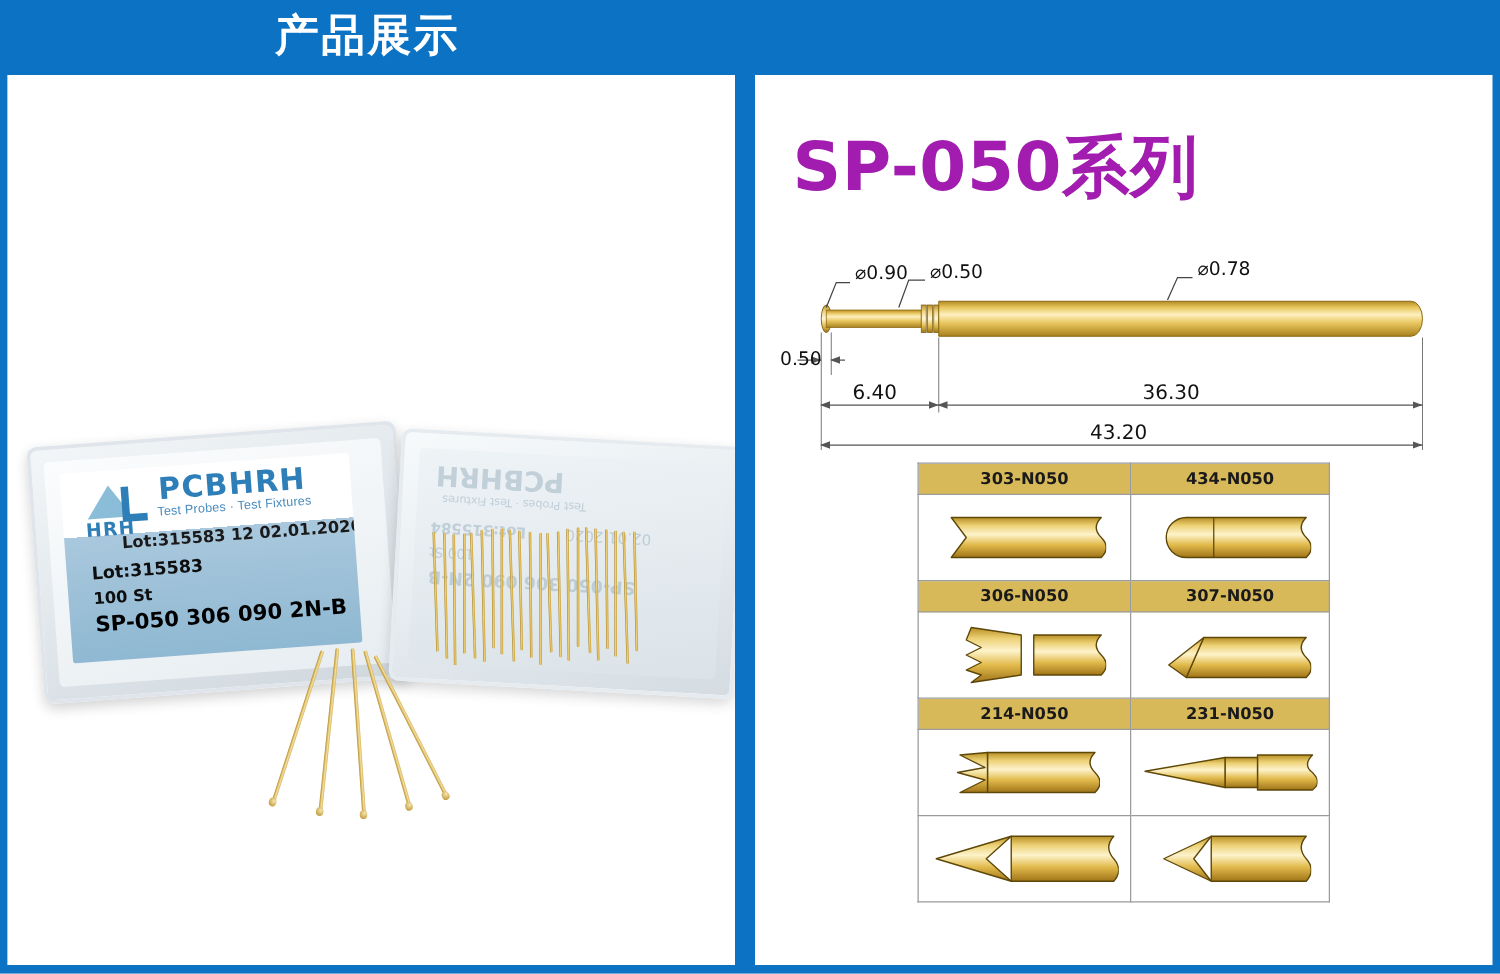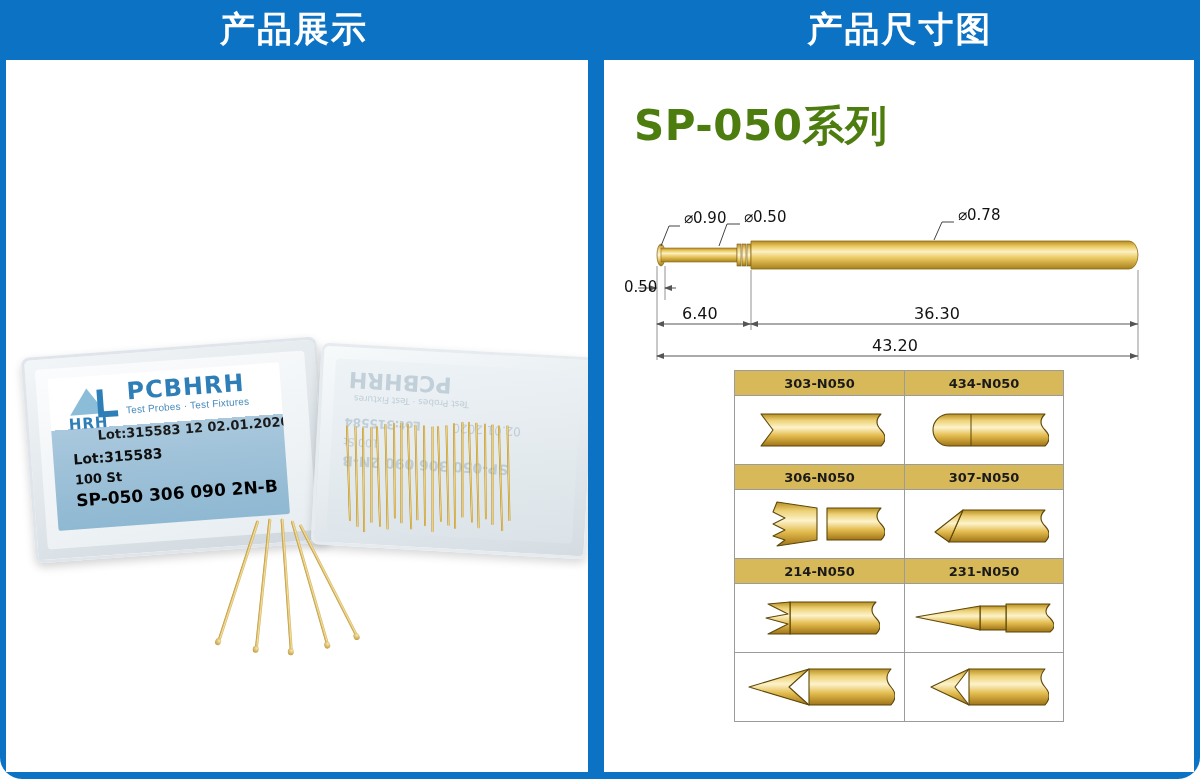--- a/index.html
+++ b/index.html
@@ -1,18 +1,18 @@
 <!DOCTYPE html>
 <html><head>
 <meta charset="utf-8">
 <style>
   html,body{margin:0;padding:0;background:#fff;}
   body{width:1200px;height:779px;overflow:hidden;
        font-family:"Liberation Sans","DejaVu Sans",sans-serif;}
-  .page{position:relative;width:1200px;height:779px;background:#0b72c4;border-radius:22px;}
+  .page{position:relative;width:1200px;height:779px;background:#0b72c4;}
 
   
   .hdr{position:absolute;top:0;height:58px;background:#0b72c4;
        display:flex;align-items:center;justify-content:center;}
   .hdr-left{left:0;width:588px;}
   .hdr-right{left:600px;width:600px;}
   .hdr-title{color:#fff;font-size:35px;font-weight:700;letter-spacing:2px;
              line-height:1;font-family:"DejaVu Sans",sans-serif;}
 
   
@@ -84,22 +84,22 @@
             background:linear-gradient(90deg,#a8801f,#f0d27a 45%,#c79a2c);}
 
   .loose{position:absolute;left:190px;top:455px;width:220px;height:130px;}
   .loose i{position:absolute;left:0;top:0;height:3px;border-radius:2px;
            transform-origin:0 50%;
            background:linear-gradient(180deg,#d8b45c,#f3dfa0 40%,#b8902c);}
   .loose i::after{content:"";position:absolute;right:-3px;top:-1.4px;width:7px;height:6px;
                   border-radius:50%;background:radial-gradient(circle at 35% 35%,#f7e6ae,#b2881f);}
 
   
-  .prod-title{position:absolute;left:30px;top:38px;font-size:42px;font-weight:700;
-              color:#4d7c0f;letter-spacing:.5px;font-family:"DejaVu Sans",sans-serif;}
+  .prod-title{position:absolute;left:30px;top:38px;font-size:54px;font-weight:700;
+              color:#a21caf;letter-spacing:.5px;font-family:"DejaVu Sans",sans-serif;}
 
   
   .dwg{position:absolute;left:20px;top:140px;width:556px;height:190px;}
 
   
   .tip-table{position:absolute;left:130px;top:310px;width:330px;
              border:1px solid #9b9b9b;border-collapse:collapse;background:#fff;}
   .tip-table td{border:1px solid #9b9b9b;padding:0;}
   .th-cell{background:#d8b95a;text-align:center;height:24px;
            font-size:13px;color:#1a1a1a;font-weight:600;
@@ -107,23 +107,20 @@
   .tip-cell{height:68px;text-align:center;vertical-align:middle;background:#fff;}
   .tip-cell svg{display:block;margin:0 auto;}
 </style>
 </head>
 <body>
 
 <div class="page">
 
   <div class="hdr hdr-left">
     <div class="hdr-title">产品展示</div>
-  </div>
-  <div class="hdr hdr-right">
-    <div class="hdr-title">产品尺寸图</div>
   </div>
 
   <div class="panel panel-left">
     <div class="photo">
 
       <div class="box box-left">
         <div class="box-left-inner"></div>
         <div class="label">
           <svg class="lbl-tri" viewBox="0 0 56 44">
             <polygon points="20,4 38,30 2,30" fill="#8bbdd9"></polygon>

